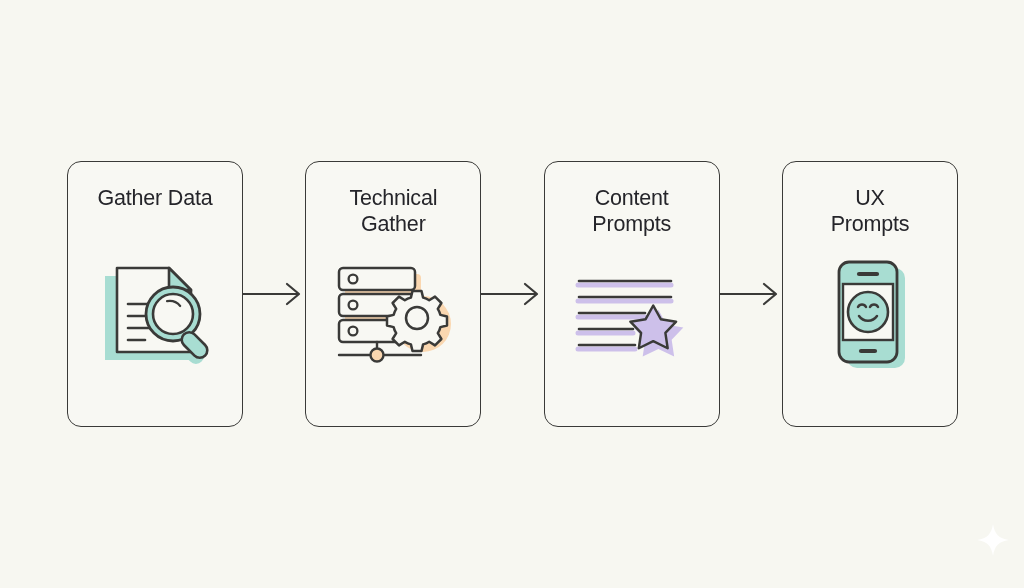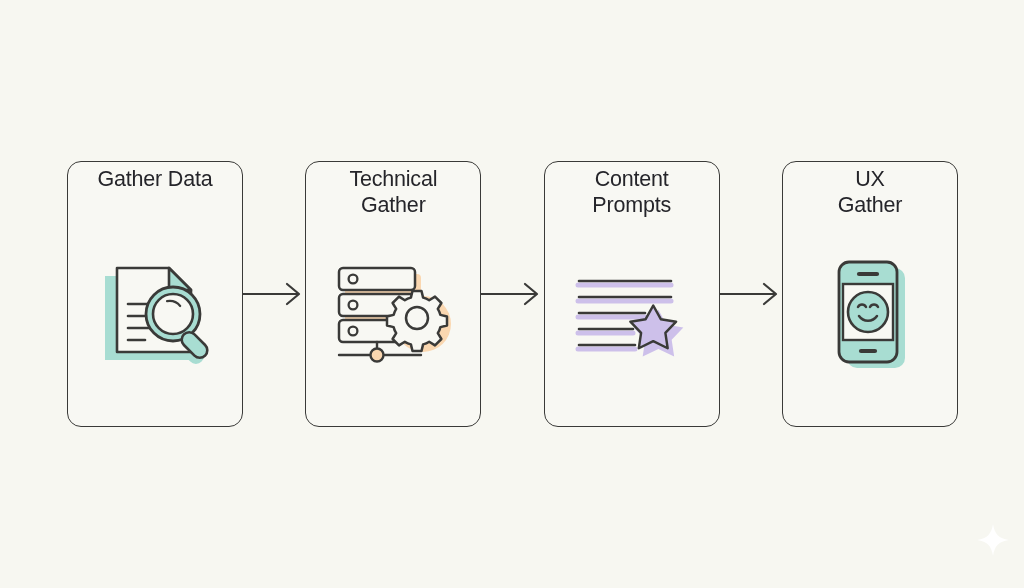--- a/index.html
+++ b/index.html
@@ -42,21 +42,21 @@
     border: 1.6px solid #3a3a38;
     border-radius: 14px;
     background: #f8f8f3;
     display: flex;
     flex-direction: column;
     align-items: center;
     position: relative;
   }
 
   .card-title {
-    margin-top: 4px;
+    margin-top: 23px;
     width: 160px;
     text-align: center;
     font-size: 21.5px;
     line-height: 26px;
     font-weight: 400;
     letter-spacing: -0.2px;
     color: #25252a;
     white-space: pre-line;
   }
 
@@ -217,21 +217,21 @@
 
     <div class="connector">
       <svg width="62" height="22" viewBox="0 0 62 22">
         <line x1="0" y1="11" x2="56" y2="11" stroke="#3a3a38" stroke-width="2.2"></line>
         <polyline points="44,1 56,11 44,21" fill="none" stroke="#3a3a38" stroke-width="2.2" stroke-linecap="round" stroke-linejoin="round"></polyline>
       </svg>
     </div>
 
     <div class="card">
       <div class="card-title">UX
-Gather</div>
+Prompts</div>
       <div class="card-icon">
         <svg width="90" height="112" viewBox="0 0 90 112">
 
           <rect x="22" y="10" width="58" height="100" rx="10" fill="#a8ddd2"></rect>
 
           <rect x="14" y="4" width="58" height="100" rx="10" fill="#a8ddd2" stroke="#3a3a38" stroke-width="2.8"></rect>
 
           <rect x="18" y="26" width="50" height="56" fill="#f8f8f3" stroke="#3a3a38" stroke-width="2.4"></rect>
 
           <g stroke="#3a3a38" stroke-width="4.2" stroke-linecap="round">

